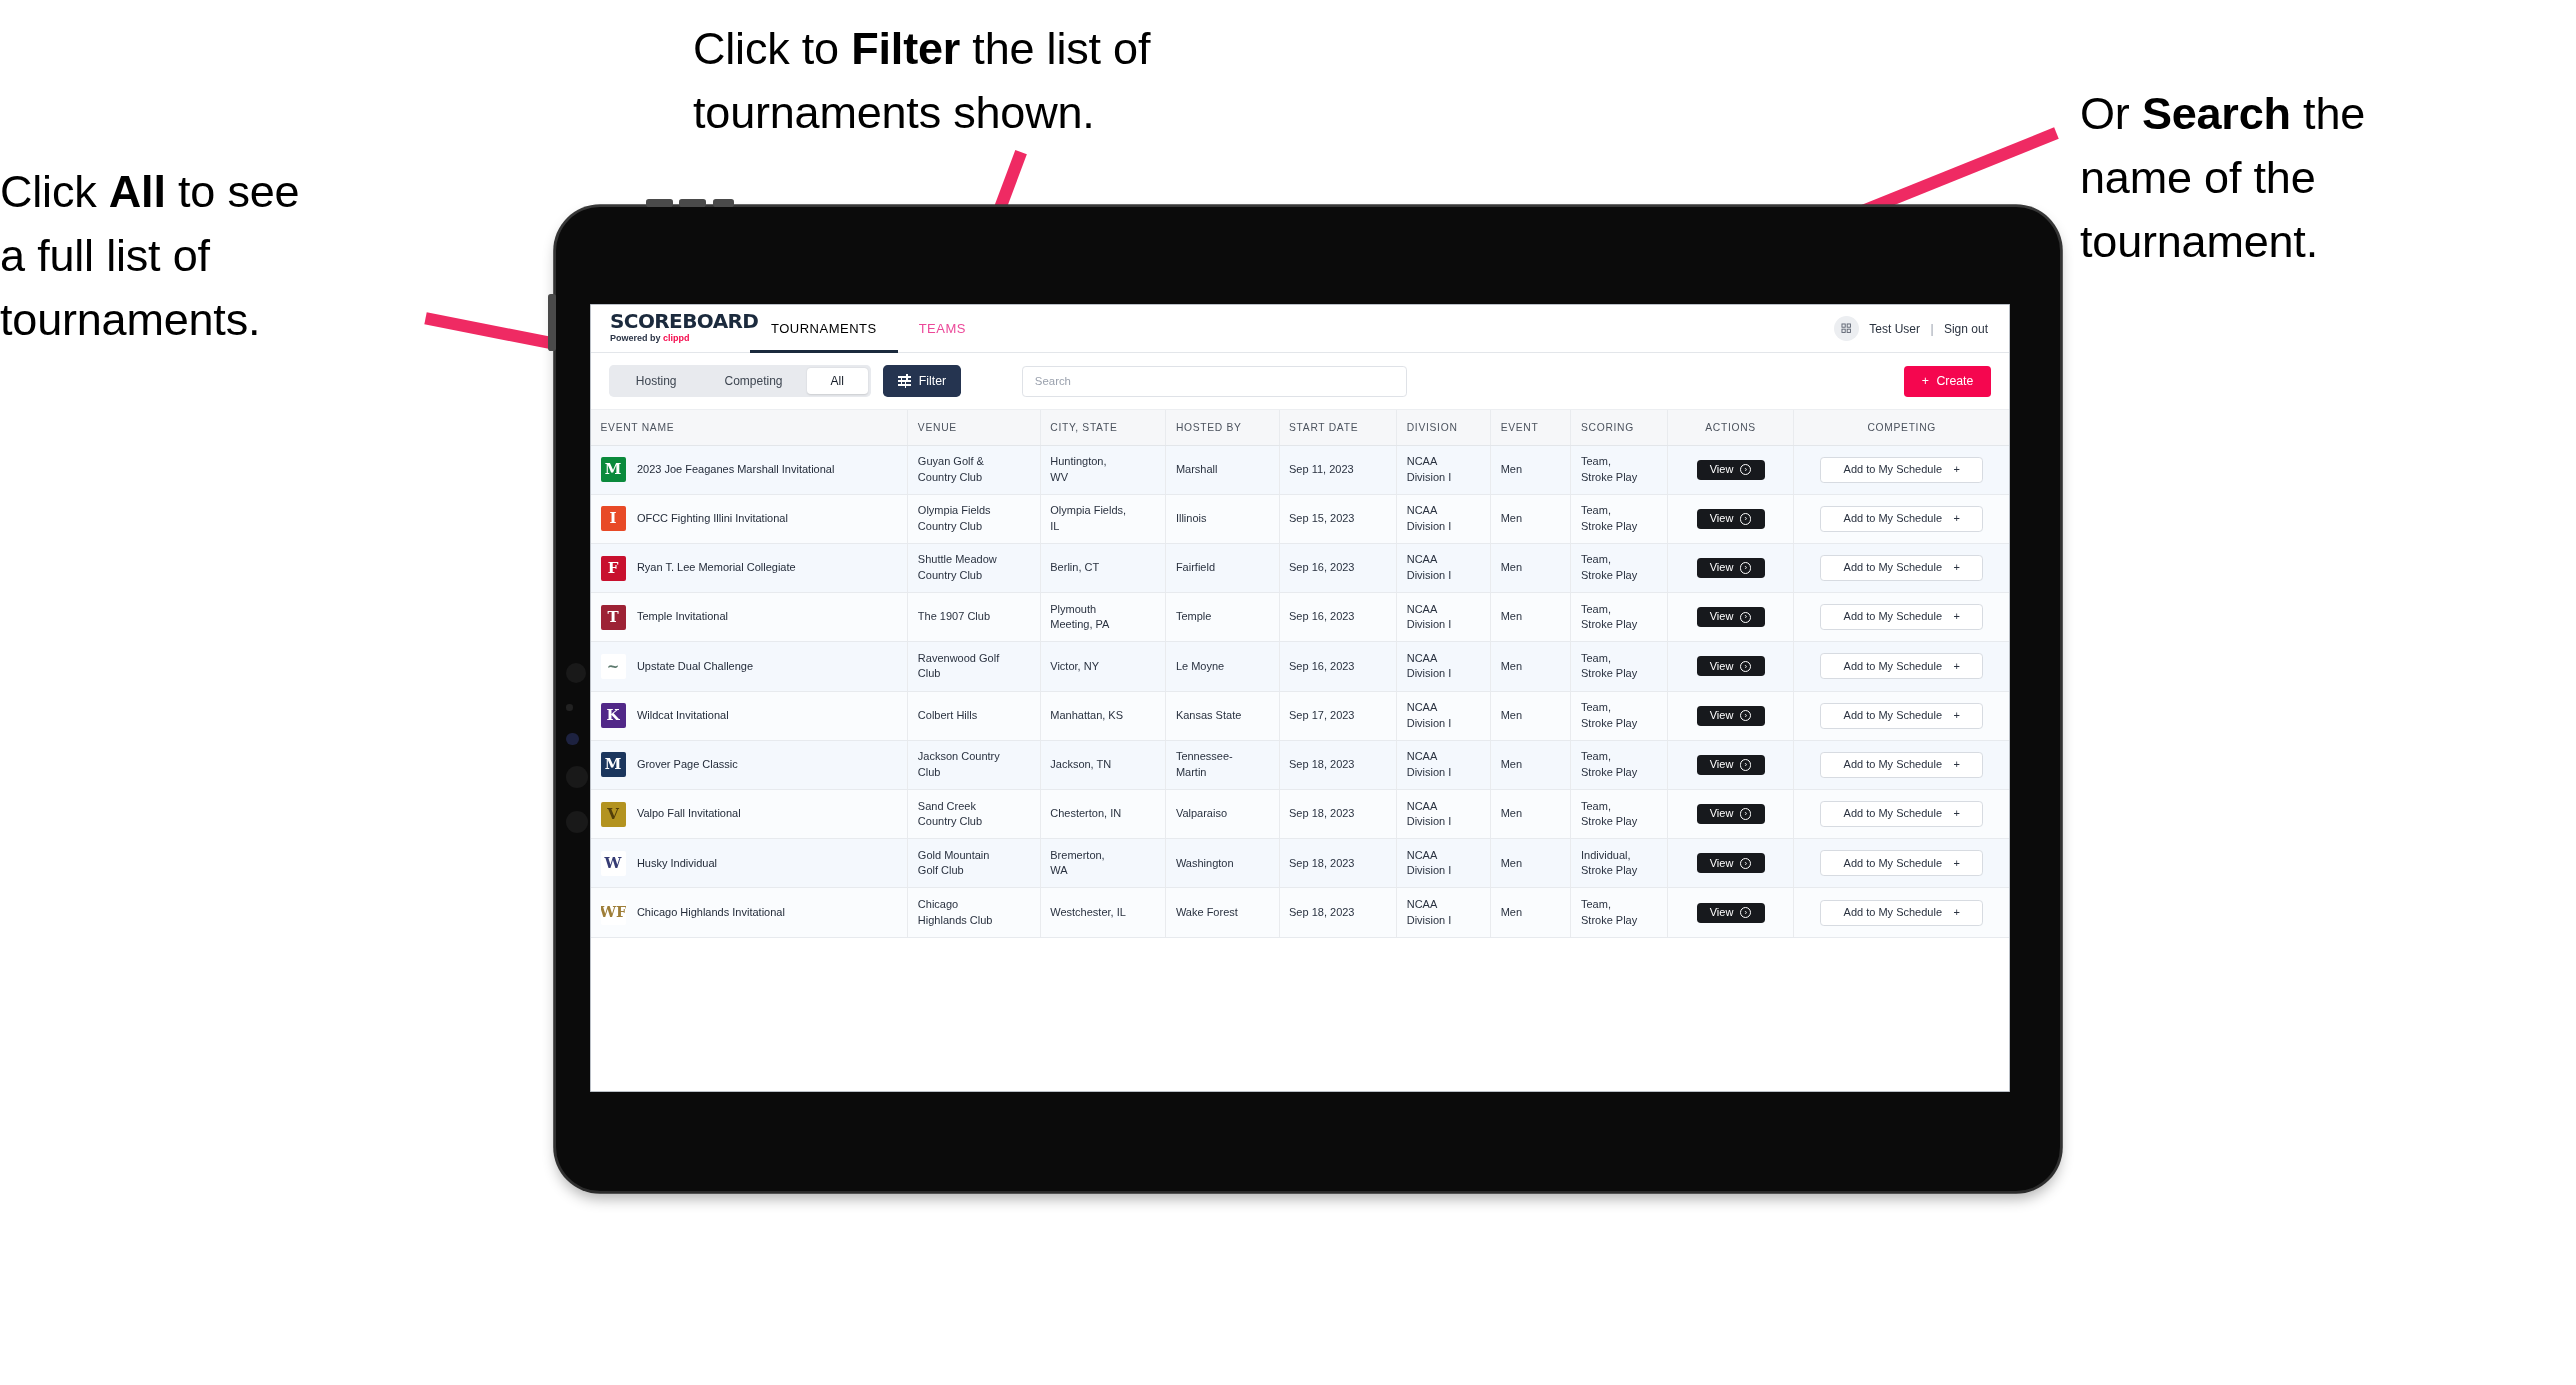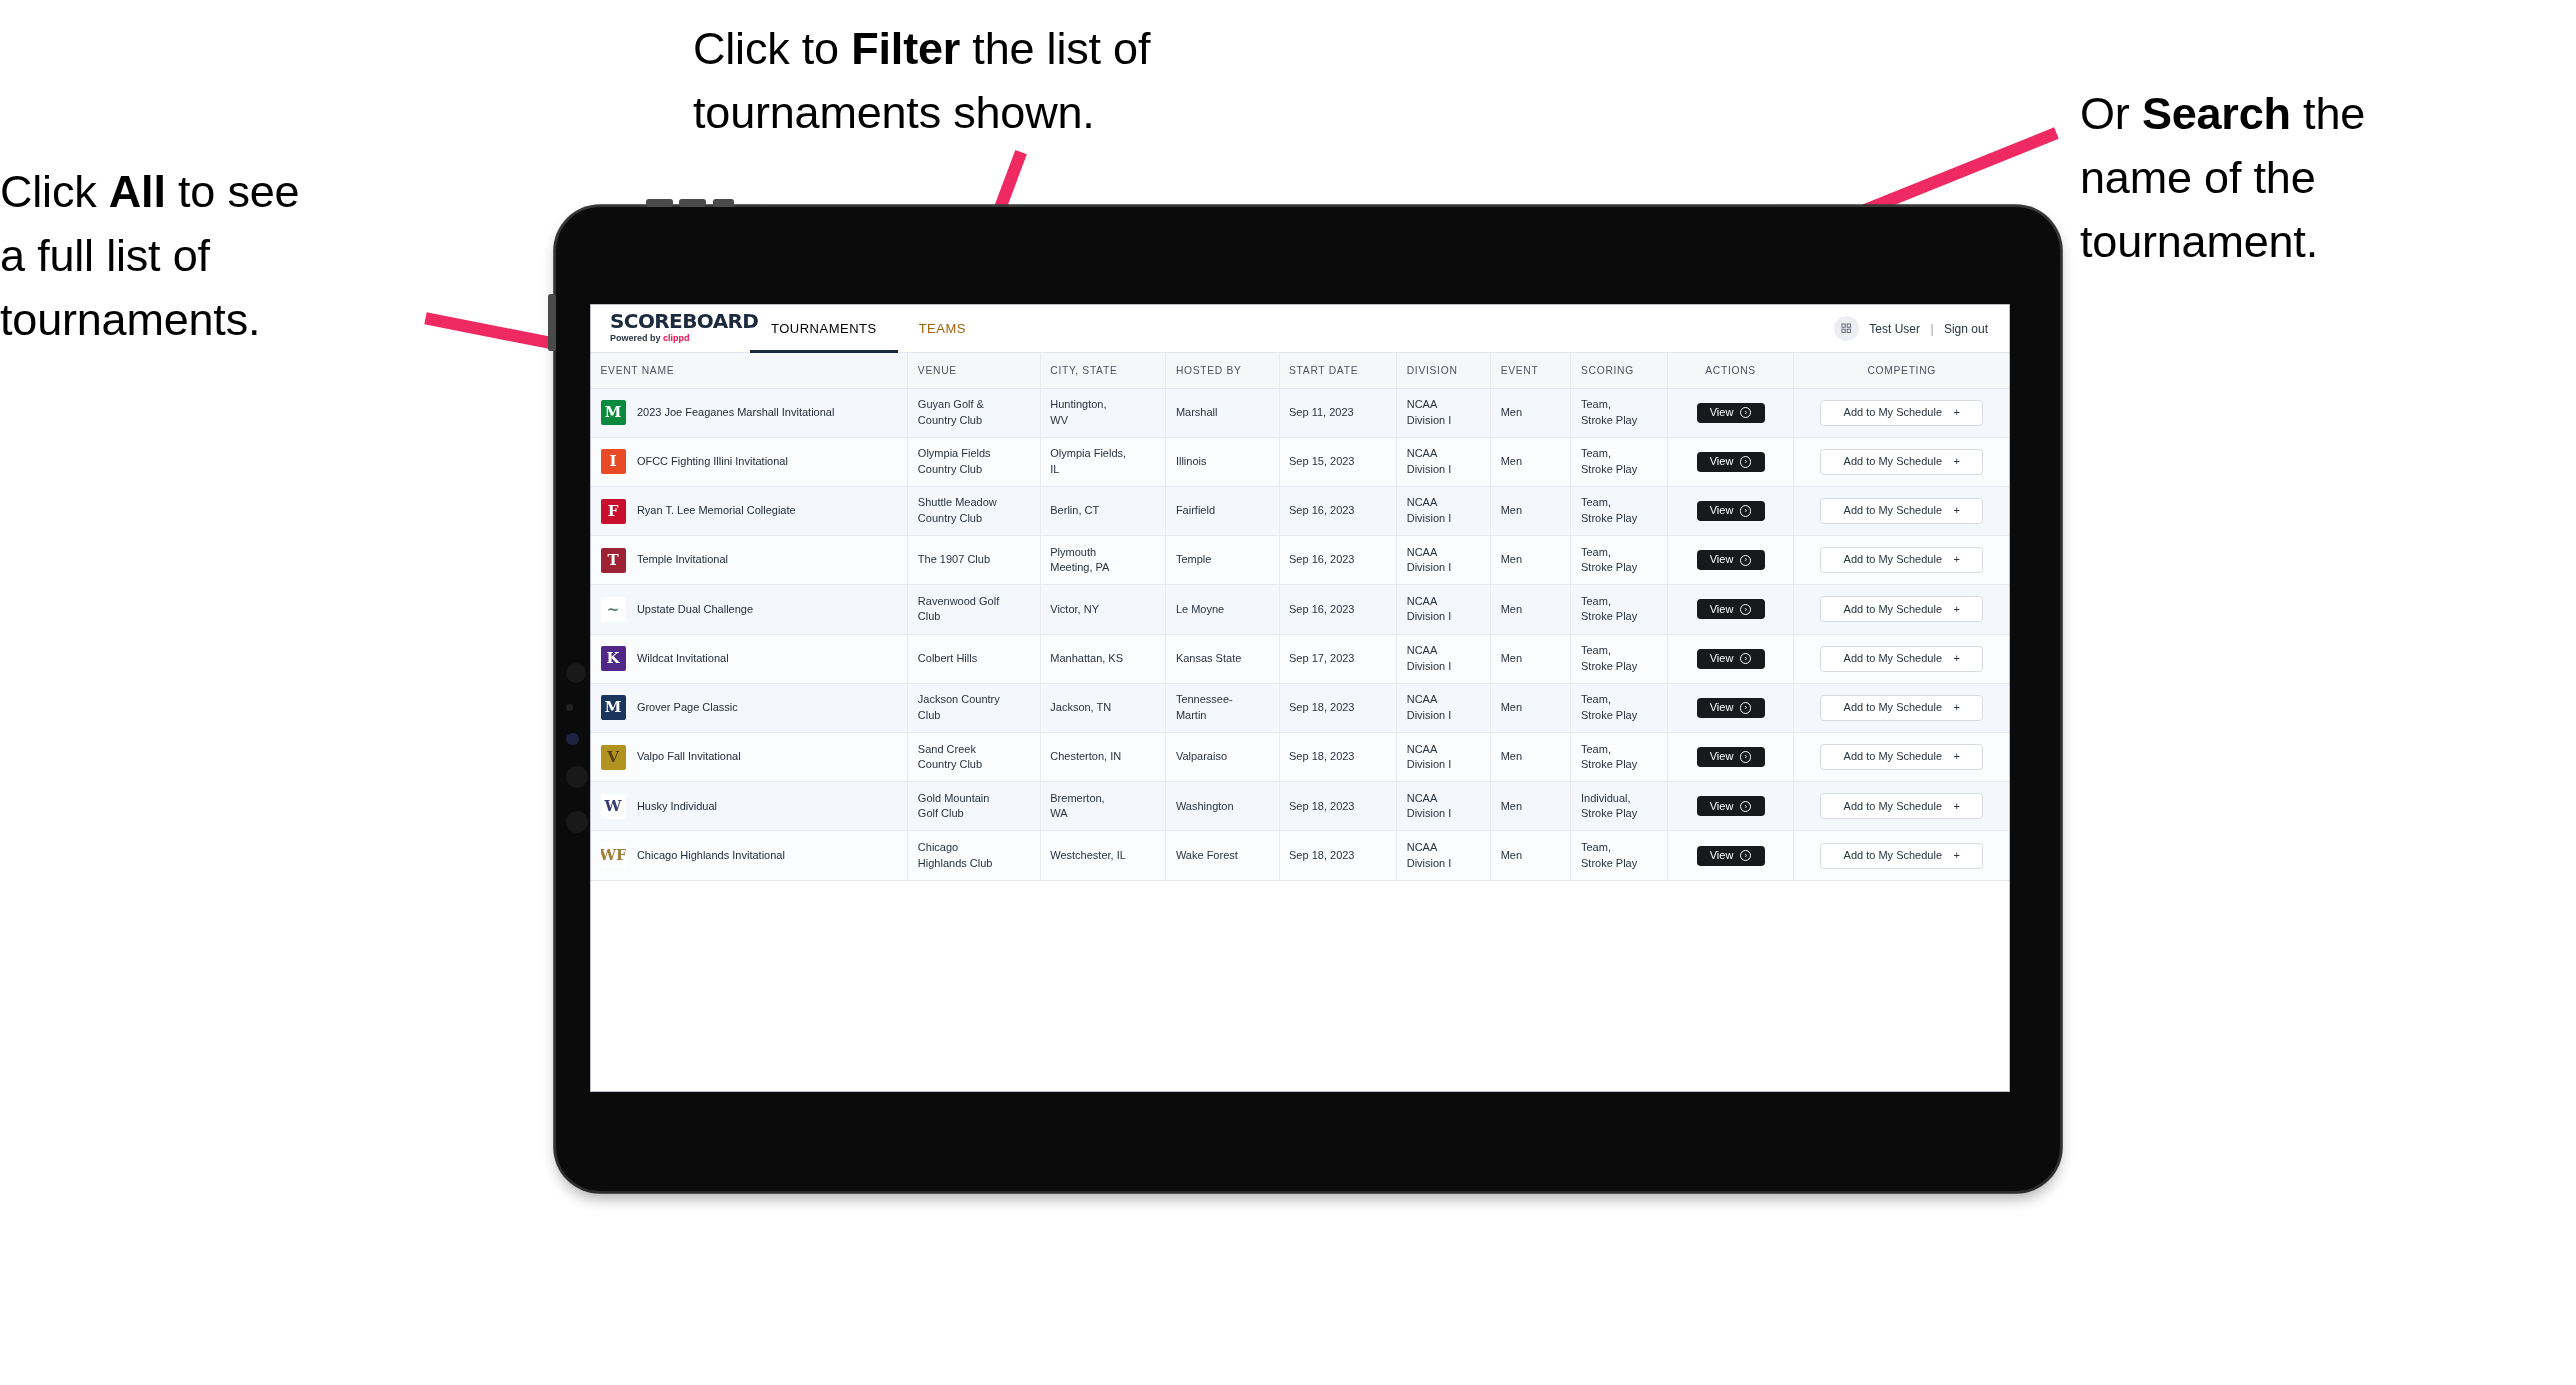--- a/index.html
+++ b/index.html
@@ -75,21 +75,21 @@
     font-family: "DejaVu Sans", sans-serif;
     font-weight: 700; font-size: 20px; color: #1b2a3d;
     letter-spacing: -0.6px; line-height: 1;
   }
   .brand-sub { font-size: 9px; color: #2b3446; margin-top: 1.9px; font-weight: 600; }
   .brand-sub .clippd { color: #f50a4d; font-weight: 700; }
 
   .nav-tabs { display: flex; align-items: stretch; margin-left: 17px; }
   .nav-tab {
     display: flex; align-items: center; padding: 0 21px;
-    font-size: 13px; letter-spacing: 0.5px; color: #a16207;
+    font-size: 13px; letter-spacing: 0.5px; color: #ec4899;
     position: relative; cursor: pointer;
   }
   .nav-tab.active { color: #000000; font-weight: 500; }
   .nav-tab.active:after {
     content: ""; position: absolute; left: 0; right: 0; bottom: -0.9px;
     height: 2.8px; background: #1b2a3d;
   }
   .nav-right {
     margin-left: auto; display: flex; align-items: center;
     padding-right: 21px; gap: 10.4px;
@@ -251,20 +251,42 @@
               <rect x="1.5" y="9.5" width="5" height="5" fill="none" stroke="#5a616e" stroke-width="1.4"></rect>
               <rect x="9.5" y="9.5" width="5" height="5" fill="none" stroke="#5a616e" stroke-width="1.4"></rect>
             </svg>
           </div>
           <div class="nav-user">Test User</div>
           <div class="nav-sep">|</div>
           <div class="nav-signout">Sign out</div>
         </div>
       </div>
 
+      <div class="toolbar">
+        <div class="segmented">
+          <div class="seg">Hosting</div>
+          <div class="seg">Competing</div>
+          <div class="seg active">All</div>
+        </div>
+        <div class="filter-btn">
+          <span class="filter-icon">
+              <i></i>
+              <i></i>
+              <i></i>
+            </span>
+          <span>Filter</span>
+        </div>
+        <div class="search-wrap">
+          <input class="search-input" type="text" placeholder="Search" style="">
+        </div>
+        <div class="create-btn">
+          <span>+</span>
+          <span>Create</span>
+        </div>
+      </div>
 
       <table class="table">
         <colgroup>
           <col style="width:280px">
             <col style="width:117px">
             <col style="width:111px">
           <col style="width:100px">
             <col style="width:104px">
             <col style="width:83px">
           <col style="width:71px">

